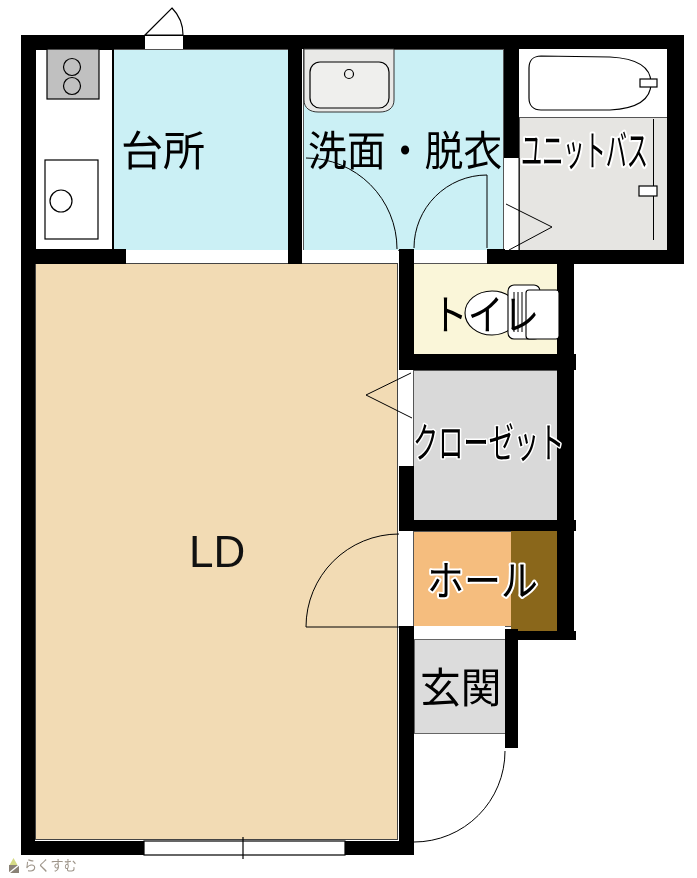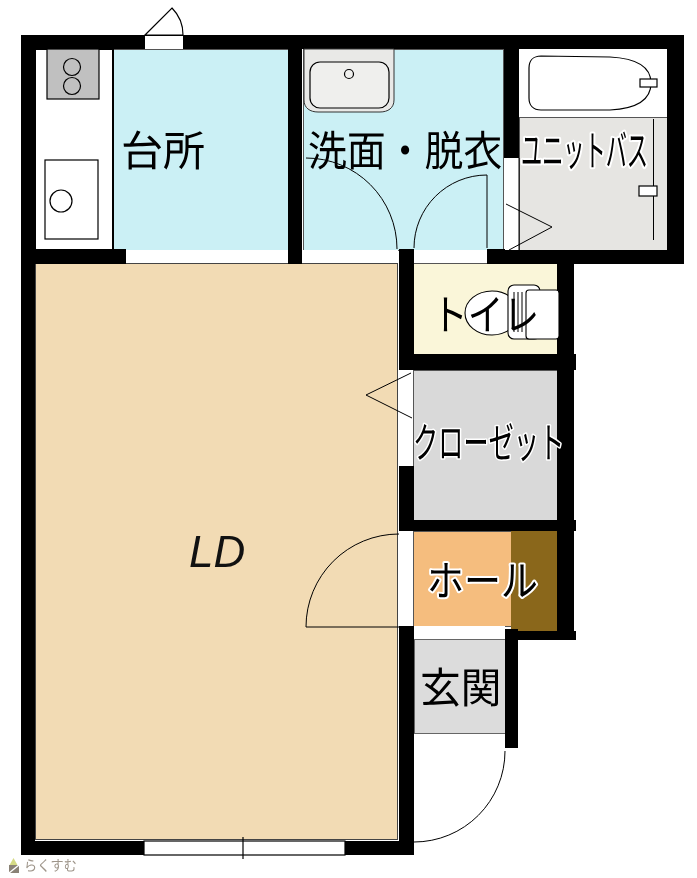--- a/index.html
+++ b/index.html
@@ -1,15 +1,15 @@
 <!DOCTYPE html>
 <html><head><meta charset="utf-8">
 <style>
 html,body{margin:0;padding:0;background:#fff;}
-#plan{position:relative;width:697px;height:878px;font-family:"Liberation Sans",sans-serif;font-style:italic;}
+#plan{position:relative;width:697px;height:878px;font-family:"Liberation Sans",sans-serif;}
 </style></head>
 <body>
 <div id="plan">
 <svg width="697" height="878" viewBox="0 0 697 878" shape-rendering="crispEdges">
 
 <rect x="0" y="0" width="697" height="878" fill="#fff"></rect>
 
 <rect x="35" y="263" width="362" height="576" fill="#F2DBB4" stroke="#444" stroke-width="1"></rect>
 
 <rect x="113" y="49" width="175" height="201" fill="#CBF0F5" stroke="#555" stroke-width="1"></rect>

